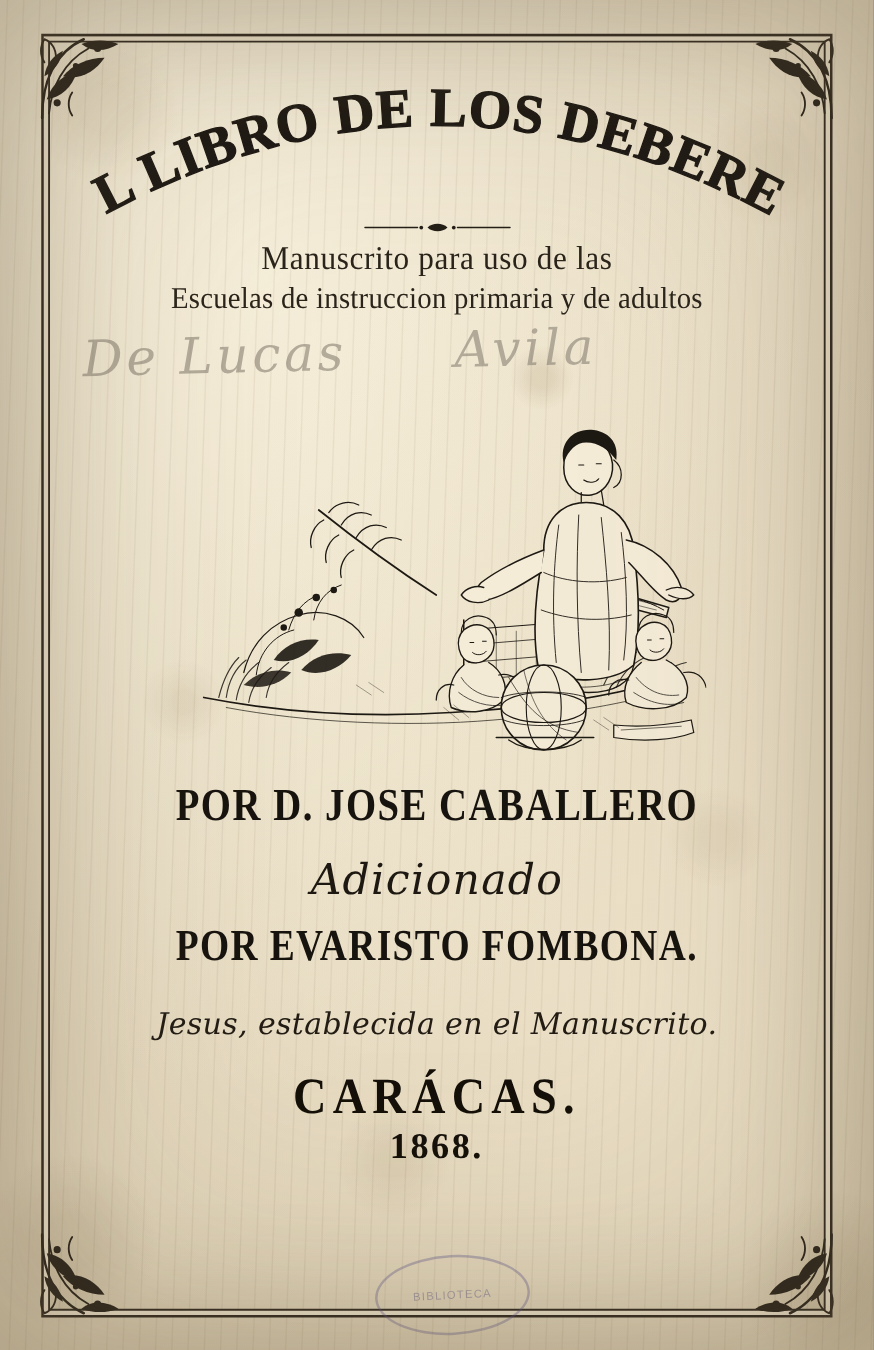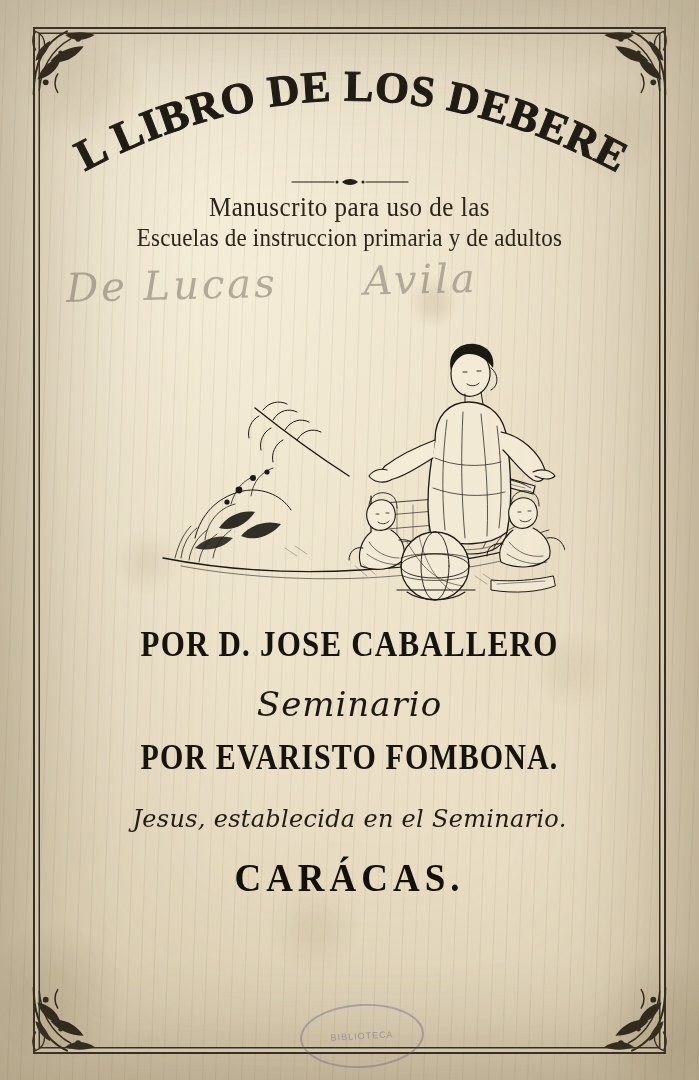--- a/index.html
+++ b/index.html
@@ -477,26 +477,27 @@
             <path d="M228 274 L240 284"></path>
           <path d="M340 286 L352 294"></path>
             <path d="M348 284 L360 292"></path>
           <path d="M150 258 L162 266"></path>
             <path d="M160 256 L172 264"></path>
         </g>
       </svg>
     </div>
 
     <div class="byline">POR D. JOSE CABALLERO</div>
-    <div class="script-add">Seminario</div>
+    <div class="script-add">Adicionado</div>
     <div class="byline2">POR EVARISTO FOMBONA.</div>
 
     <div class="note">
-      <span class="l2">Jesus, establecida en el Seminario.</span>
+      <span class="l2">Jesus, establecida en el Manuscrito.</span>
     </div>
 
     <div class="city">CARÁCAS.</div>
+    <div class="year">1868.</div>
   </div>
 
   <div class="stamp">BIBLIOTECA</div>
 
   <div class="vignette"></div>
 </div>
 
 </body></html>

